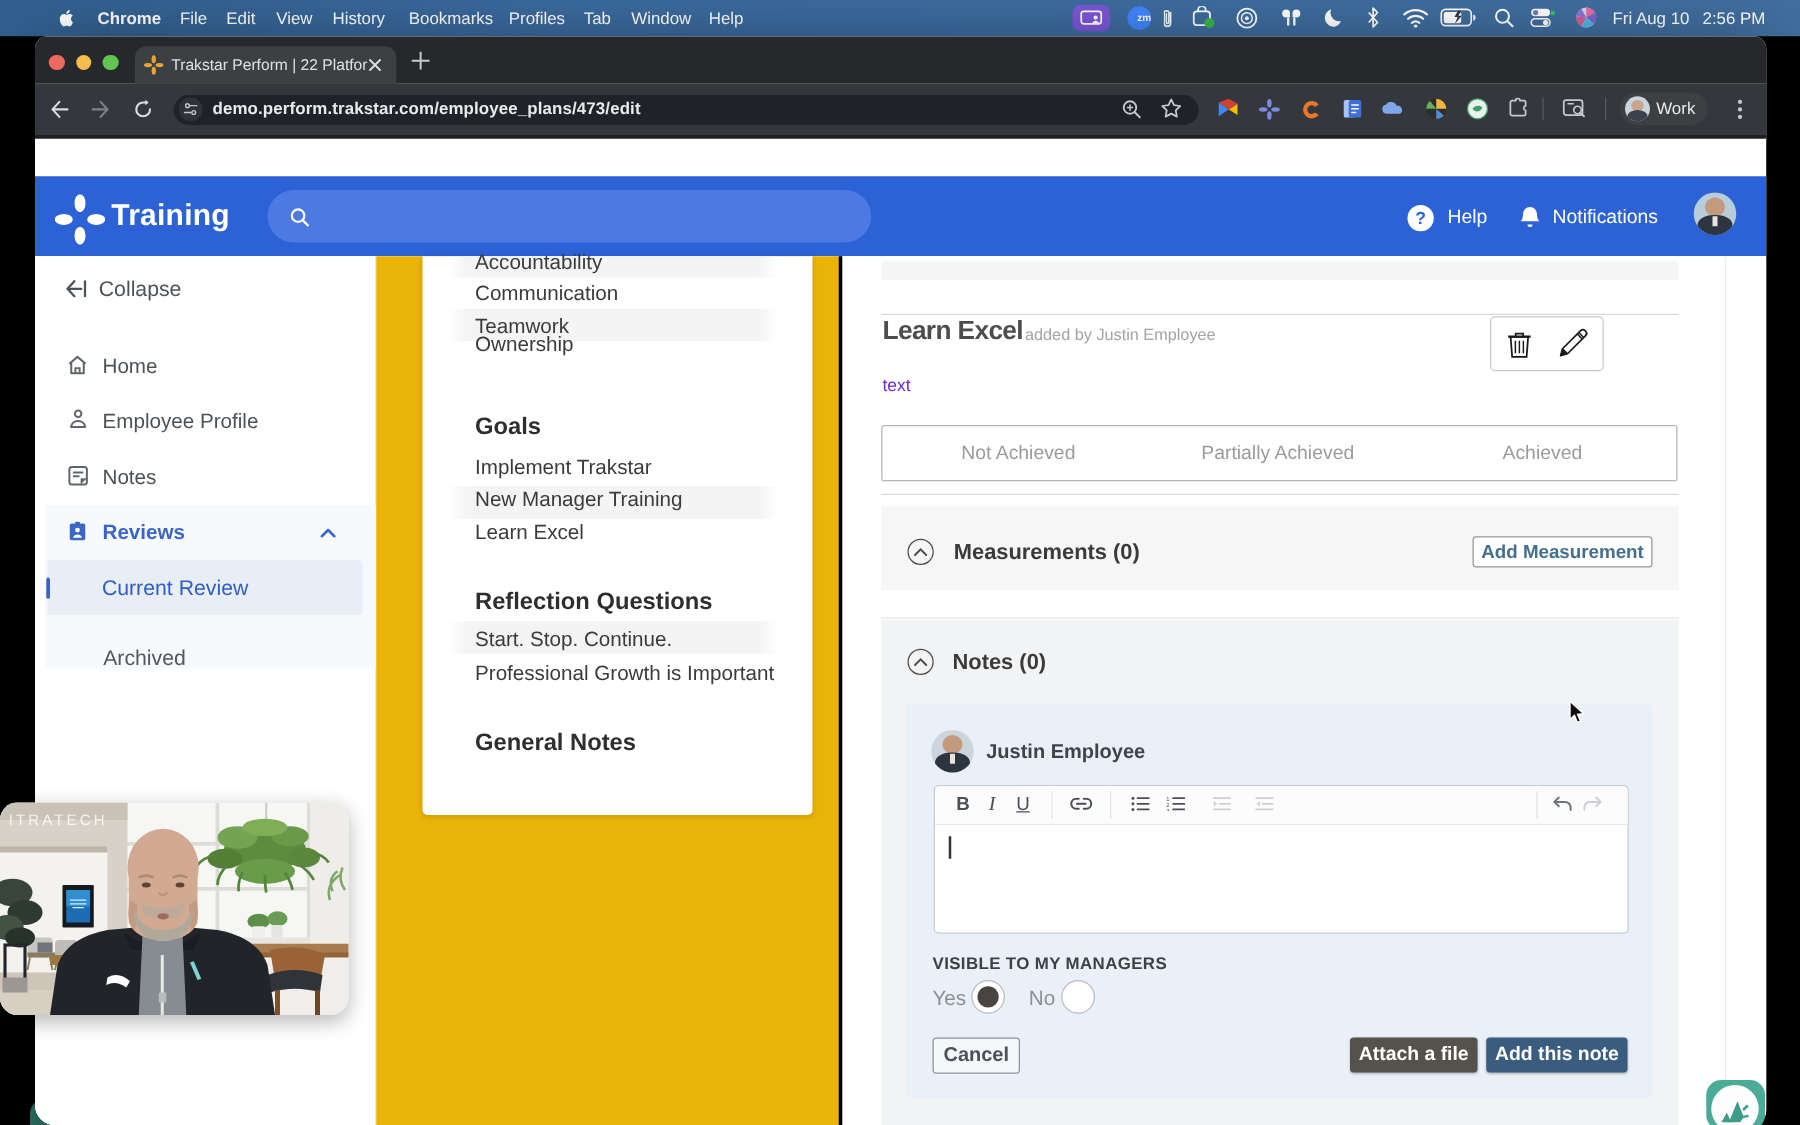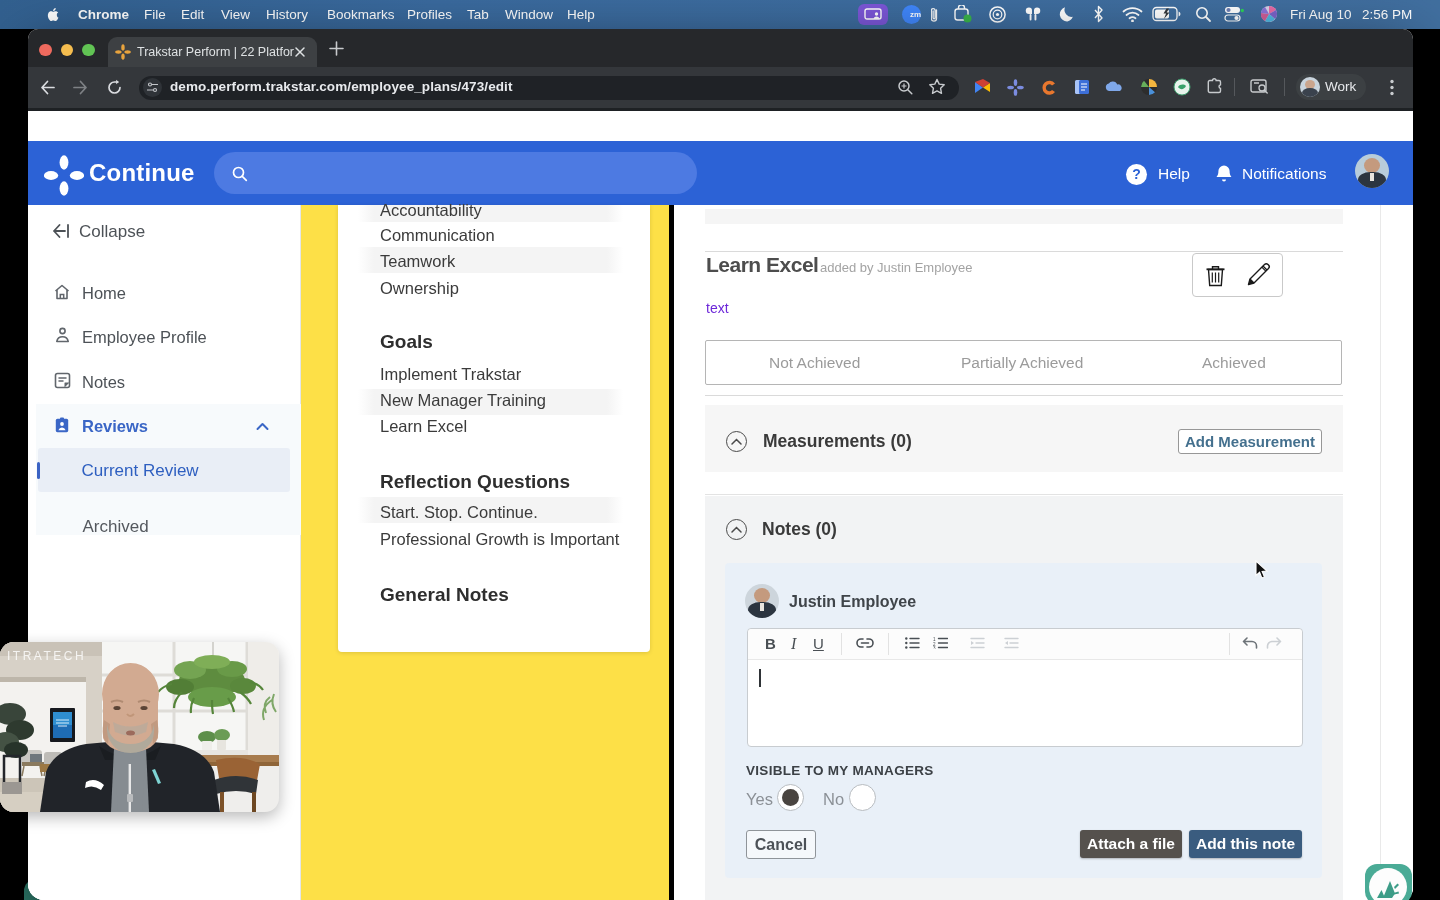--- a/index.html
+++ b/index.html
@@ -12,21 +12,21 @@
 #tabstrip{left:0;top:0;width:1385px;height:38px;background:#26282b}
 #toolbar{left:0;top:38px;width:1385px;height:41px;background:#34373b}
 #tbdark{left:0;top:79px;width:1385px;height:3px;background:#1e2124}
 .tl{border-radius:50%;width:12.5px;height:12.5px;top:14.7px}
 #tab{left:80px;top:8px;width:209px;height:30px;background:#3d4043;border-radius:9px 9px 0 0;color:#dee1e3;font-size:12.5px}
 #banner{left:0;top:82px;width:1385px;height:30px;background:linear-gradient(180deg,#dcebfa,#ecf5fd);color:#1f3a60;font-size:14.5px}
 #apphead{left:0;top:112px;width:1385px;height:64px;background:#2c62d6;color:#fff}
 
 #content{left:0;top:176px;width:1385px;height:695px;background:#fff}
 #sidebar{left:0;top:0;width:273px;height:695px;background:#fff;border-right:1px solid #e4e6e8;font-size:16.5px;color:#4d5257}
-#col2{left:273px;top:0;width:373px;height:695px;background:#fde047;border-right:5px solid #000000}
+#col2{left:273px;top:0;width:373px;height:695px;background:#eab308;border-right:3px solid #000000}
 #card{left:37px;top:0;width:312px;height:447px;background:#fff;border-radius:0 0 4px 4px;box-shadow:0 1px 4px rgba(0,0,0,.13);font-size:16.5px;color:#3b3b3b}
 #main{left:646px;top:0;width:739px;height:695px;background:#fff}
 .row-stripe{position:absolute;left:20px;width:265px;height:26px;background:linear-gradient(90deg,rgba(244,244,244,0) 0%,#f4f4f4 6%,#f4f4f4 94%,rgba(244,244,244,0) 100%)}
 .crd{position:absolute;left:42px;white-space:nowrap}
 .hdg{font-weight:bold;font-size:19px;color:#2e2e2e}
 .seclabel{font-weight:bold;font-size:17.5px;color:#3a3a3a}
 .chevcirc{position:absolute;width:21px;height:21px;border:1.6px solid #4a4a4a;border-radius:50%}
 .btn{position:absolute;border-radius:3px;font-weight:bold;text-align:center}
 </style></head><body>
 <div id="stage">
@@ -228,21 +228,21 @@
 
   <div class="a" id="apphead">
     <svg class="a" style="left:16px;top:14px" width="40" height="41" viewBox="0 0 40 41">
           <g fill="#fff">
             <ellipse cx="20" cy="7.5" rx="4.4" ry="7.2"></ellipse>
             <ellipse cx="20" cy="33.5" rx="4.4" ry="7.2"></ellipse>
             <ellipse cx="7" cy="20.5" rx="7.2" ry="4.4"></ellipse>
             <ellipse cx="33" cy="20.5" rx="7.2" ry="4.4"></ellipse>
           </g>
         </svg>
-    <span class="a" style="left:61px;top:18px;font-size:24px;font-weight:bold;letter-spacing:.2px">Continue</span>
+    <span class="a" style="left:61px;top:18px;font-size:24px;font-weight:bold;letter-spacing:.2px">Training</span>
     <div class="a" style="left:186px;top:11px;width:483px;height:42px;background:#4d7ae2;border-radius:21px"></div>
     <svg class="a" style="left:204px;top:25px" width="16" height="16" viewBox="0 0 16 16">
           <circle cx="6.5" cy="6.5" r="5" fill="none" stroke="#fff" stroke-width="1.7"></circle>
           <path d="M10.3 10.3l4 4" stroke="#fff" stroke-width="1.7" stroke-linecap="round"></path>
         </svg>
     <div class="a" style="left:1098px;top:23px;width:21px;height:21px;border-radius:50%;background:#fff;color:#2c62d6;font-weight:bold;font-size:14px;text-align:center;line-height:21px">?</div>
     <span class="a" style="left:1130px;top:24px;font-size:15.5px">Help</span>
     <svg class="a" style="left:1187px;top:23px" width="18" height="19" viewBox="0 0 18 19">
           <path d="M9 1.5a5.6 5.6 0 0 1 5.6 5.6c0 4 1.4 5.3 1.9 5.9H1.5c.5-.6 1.9-1.9 1.9-5.9A5.6 5.6 0 0 1 9 1.5z" fill="#fff"></path>
           <path d="M7 15.5a2 2 0 0 0 4 0z" fill="#fff"></path>
@@ -299,21 +299,21 @@
 
     <div class="a" id="col2">
       <div class="a" id="card">
         <div class="row-stripe" style="top:0;height:17px"></div>
         <div class="row-stripe" style="top:42px"></div>
         <div class="row-stripe" style="top:184px"></div>
         <div class="row-stripe" style="top:292px"></div>
         <span class="crd" style="top:-4px">Accountability</span>
         <span class="crd" style="top:21px">Communication</span>
         <span class="crd" style="top:47px">Teamwork</span>
-        <span class="crd" style="top:74px">Ownership</span>
+        <span class="crd" style="top:62px">Ownership</span>
         <span class="crd hdg" style="top:126px">Goals</span>
         <span class="crd" style="top:160px">Implement Trakstar</span>
         <span class="crd" style="top:186px">New Manager Training</span>
         <span class="crd" style="top:212px">Learn Excel</span>
         <span class="crd hdg" style="top:266px">Reflection Questions</span>
         <span class="crd" style="top:298px">Start. Stop. Continue.</span>
         <span class="crd" style="top:325px">Professional Growth is Important</span>
         <span class="crd hdg" style="top:379px">General Notes</span>
       </div>
     </div>

